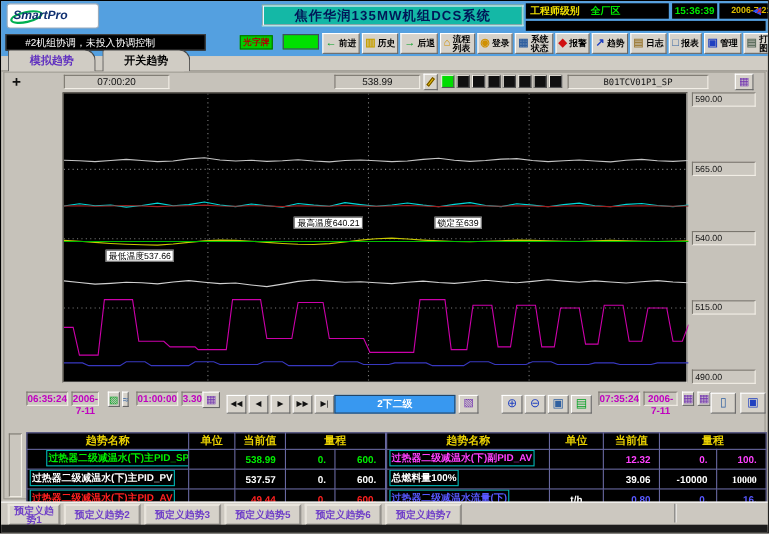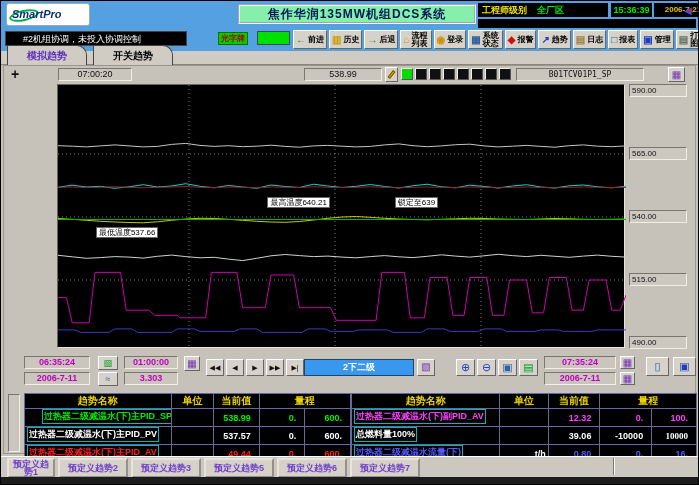--- a/index.html
+++ b/index.html
@@ -3,21 +3,21 @@
 <meta charset="utf-8">
 <style>
 *{box-sizing:border-box;margin:0;padding:0}
 body{font-family:"Liberation Sans",sans-serif;background:#888}
 .window{position:relative;width:699px;height:485px;background:#c6c2ba;border:1px solid #000;overflow:hidden}
 
 .band{position:absolute;top:0;left:0;right:0;height:50px;background:#54a0e0}
 .logo{position:absolute;left:5px;top:2px;width:84px;height:23px;background:#fff;border-radius:3px;border:1px solid #9ab;overflow:hidden}
 .logo-text{position:absolute;left:5px;top:4px;font-size:11px;font-weight:bold;font-style:italic;color:#103070;z-index:2}
 .logo-swoosh{position:absolute;left:2px;top:6px;width:30px;height:11px;border:2px solid #00b050;border-radius:50%;transform:rotate(-12deg)}
-.title-box{position:absolute;left:237px;top:3px;width:238px;height:20px;background:#86efac;border:2px groove #eef6ff;text-align:center;font-weight:bold;font-size:12px;color:#001858;line-height:16px;letter-spacing:1px}
+.title-box{position:absolute;left:237px;top:3px;width:238px;height:20px;background:#14b8a6;border:2px groove #eef6ff;text-align:center;font-weight:bold;font-size:12px;color:#001858;line-height:16px;letter-spacing:1px}
 .blackbox{position:absolute;background:#000;font-size:9px;font-weight:bold;line-height:14px;height:14px}
 .info-user{left:477px;top:2px;width:130px;display:flex;gap:10px;padding:0 4px}
 .lvl{color:#f0e000}.area{color:#00e800}
 .info-time{left:610px;top:2px;width:41px;color:#00e800;text-align:center}
 .info-date{left:653px;top:2px;width:58px;color:#e0c000;text-align:center;font-size:8px}
 .black-strip{position:absolute;left:477px;top:18px;width:218px;height:9px;background:#000}
 .speaker{position:absolute;left:683px;top:3px;width:14px;height:13px;font-size:10px;color:#3050ff;line-height:13px}
 .speaker .x{color:#e02020;font-weight:bold;margin-left:-4px;font-size:9px}
 .alarm-bar{position:absolute;left:4px;top:30px;width:182px;height:15px;background:#000;color:#fff;font-size:9px;line-height:15px;padding-left:17px;border:1px solid #444;white-space:nowrap;overflow:hidden}
 .badge{position:absolute;left:217px;top:31px;width:30px;height:13px;background:#00cc00;color:#b00000;font-size:8px;font-weight:bold;text-align:center;line-height:12px;border:1px solid #007000}
@@ -32,39 +32,39 @@
 
 .tabrow{position:absolute;top:50px;left:0;right:0;height:14px;background:#d0ccc4;border-bottom:1px solid #8a867e}
 .tab{position:absolute;top:44px;height:20px;width:80px;background:#d0ccc4;border:1px solid #444;border-bottom:none;border-radius:2px 10px 0 0;text-align:center;font-size:10px;font-weight:bold;line-height:19px;cursor:pointer}
 .tab1{left:6px;color:#6030c0;z-index:3}
 .tab2{left:92px;color:#000;z-index:2}
 
 .content{position:absolute;top:64px;left:2px;right:2px;bottom:30px;background:#c6c2ba;border:1px solid #9a968e}
 .chead{position:absolute;top:1px;left:0;right:0;height:17px;font-size:9px}
 .cross{position:absolute;left:7px;top:0;font-size:14px;font-weight:bold;color:#111;line-height:15px}
 .sunk{background:#cac6be;border:1px solid;border-color:#7a766e #f2eee6 #f2eee6 #7a766e;color:#111;font-size:9px;line-height:11px;text-align:center}
-.box-time{position:absolute;left:54px;top:1px;width:74px;height:13px}
+.box-time{position:absolute;left:54px;top:1px;width:96px;height:13px}
 .box-val{position:absolute;left:300px;top:1px;width:78px;height:13px}
 .penbtn{position:absolute;left:381px;top:0;width:13px;height:15px;background:#d6d2ca;border:1px solid;border-color:#fff #666 #666 #fff}
 .pen-glyph{position:absolute;left:4px;top:2px;width:3px;height:9px;background:#e8c000;border:1px solid #705000;transform:rotate(38deg)}
 #pen-row{position:absolute;left:397px;top:1px;height:13px;display:flex;gap:2px}
 .pen-sq{width:12px;height:12px;border:1px solid;border-color:#f2eee6 #555 #555 #f2eee6}
 .box-tag{position:absolute;left:512px;top:1px;width:128px;height:13px;font-family:"DejaVu Sans Mono",monospace;font-size:8px}
 .calbtn{width:17px;height:15px;background:#d6d2ca;border:1px solid;border-color:#fff #666 #666 #fff;color:#7030b0;font-size:10px;line-height:13px;text-align:center;cursor:pointer}
 .cal-top{position:absolute;left:664px;top:0}
 
 .plot{position:absolute;left:53px;top:18px;width:568px;height:264px;background:#000;border:1px solid;border-color:#6a665e #e8e4dc #e8e4dc #6a665e}
 .plot svg{position:absolute;left:0;top:0}
 #annotations{position:absolute;left:0;top:0;width:100%;height:100%}
 .anno{position:absolute;background:#fff;border:1px solid #666;color:#000;font-size:8px;line-height:9px;padding:0 2px;white-space:nowrap}
 #ylabels{position:absolute;left:625px;top:18px;width:62px;height:264px}
 .ylab{position:absolute;left:0;width:58px;height:13px;background:#ccc8c0;border:1px solid;border-color:#7a766e #f2eee6 #f2eee6 #7a766e;font-size:8px;line-height:11px;padding-left:2px;color:#111}
 
 .ctrl{position:absolute;left:0;top:287px;width:100%;height:37px}
-.stack{position:absolute;display:flex;flex-direction:column;gap:3px}
+.stack{position:absolute;display:flex;flex-direction:row;gap:3px}
 .mbox{height:13px;background:#cac6be;border:1px solid;border-color:#7a766e #f2eee6 #f2eee6 #7a766e;color:#c000c0;font-size:9px;font-weight:bold;line-height:11px;text-align:center}
 .icbtn{height:14px;background:#d6d2ca;border:1px solid;border-color:#fff #666 #666 #fff;font-size:9px;line-height:12px;text-align:center;cursor:pointer}
 .st-time{left:20px;top:3px;width:66px}
 .st-icons{left:94px;top:3px;width:20px;gap:2px}
 .st-int{left:120px;top:3px;width:54px}
 .cal-mid{position:absolute;left:180px;top:3px;width:16px;height:15px}
 .playback{position:absolute;left:202px;top:6px;display:flex;gap:2px}
 .pbtn{width:18px;height:17px;background:#d6d2ca;border:1px solid;border-color:#fff #666 #666 #fff;font-size:7px;line-height:15px;text-align:center;color:#111;cursor:pointer}
 .selbox{position:absolute;left:300px;top:6px;width:110px;height:17px;background:#3898f0;color:#fff;font-size:9px;font-weight:bold;line-height:15px;text-align:center;border:1px solid #246;cursor:pointer}
 .selimg{position:absolute;left:413px;top:6px;width:18px;height:17px}
@@ -79,21 +79,21 @@
 .gutter{position:absolute;left:4px;top:1px;width:12px;height:58px;background:#cac6be;border:1px solid;border-color:#7a766e #f2eee6 #f2eee6 #7a766e}
 .twrap{position:absolute;top:0;height:61px}
 .tw1{left:20px;width:327px}
 .tw2{left:347px;width:346px}
 table{border-collapse:collapse;table-layout:fixed;width:100%;height:61px;background:#000;border:1px solid #a0a0c0}
 th,td{border:1px solid #6868a0;font-size:9px;font-weight:bold;padding:0 2px;overflow:hidden;white-space:nowrap}
 th{color:#e8d000;height:15px;font-size:10px}
 td{height:11px;color:#fff}
 .namebox{display:inline-block;border:1px solid #00b8b8;padding:0 1px;max-width:100%;overflow:hidden}
 .c-val,.c-min,.c-max{text-align:right;padding-right:8px}
-.c-unit{text-align:right}
+.c-unit{text-align:center}
 
 .btabs{position:absolute;left:0;top:455px;width:100%;height:23px;background:#ccc8c0;border-top:1px solid #fff;display:flex;gap:3px;padding:1px 0 0 6px}
 .btab{height:20px;background:#d6d2ca;border:2px outset #e8e4dc;color:#7040c8;font-size:9px;font-weight:bold;text-align:center;line-height:8px;display:flex;align-items:center;justify-content:center;cursor:pointer}
 .btab.first{width:48px;white-space:normal}
 .btab:not(.first){width:70px;white-space:nowrap}
 .bdivider{position:absolute;left:612px;top:457px;width:2px;height:17px;border-left:1px solid #777;border-right:1px solid #fff}
 .footer{position:absolute;bottom:0;left:0;width:100%;height:7px;background:#1c1c1c}
 </style>
 </head>
 <body>

